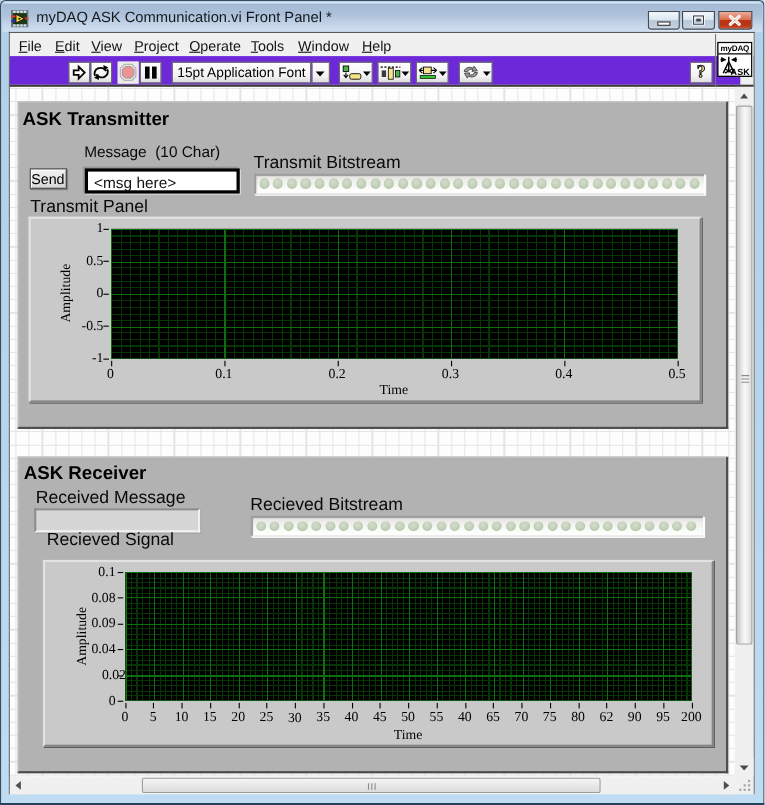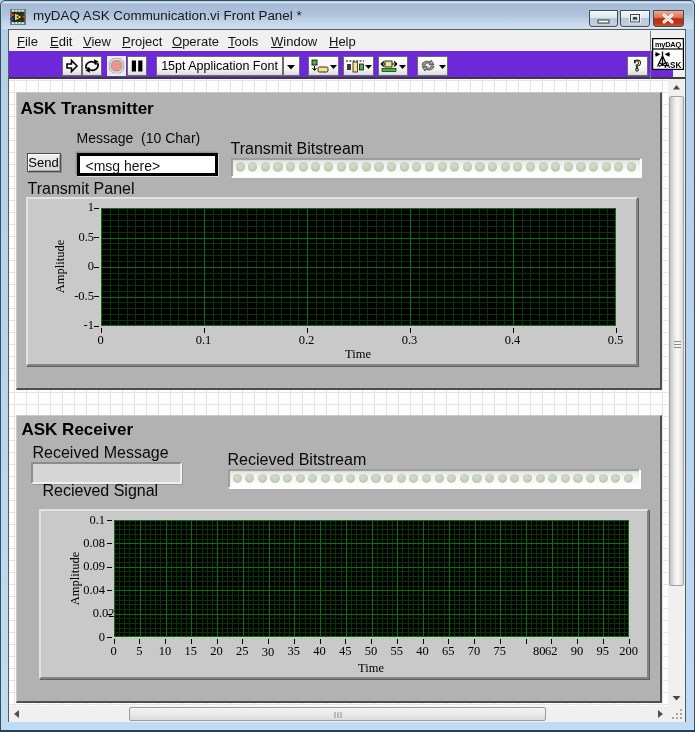--- a/index.html
+++ b/index.html
@@ -601,21 +601,21 @@
         <div class="tick xtick" style="left: 336.25px; top: 133.5px; width: 40px;">55</div>
         <div class="tdash" style="left: 356.25px; top: 128.5px; width: 1px; height: 5px;"></div>
         <div class="tick xtick" style="left: 362px; top: 133.5px; width: 40px;">40</div>
         <div class="tdash" style="left: 382px; top: 128.5px; width: 1px; height: 5px;"></div>
         <div class="tick xtick" style="left: 387.75px; top: 133.5px; width: 40px;">65</div>
         <div class="tdash" style="left: 407.75px; top: 128.5px; width: 1px; height: 5px;"></div>
         <div class="tick xtick" style="left: 413.5px; top: 133.5px; width: 40px;">70</div>
         <div class="tdash" style="left: 433.5px; top: 128.5px; width: 1px; height: 5px;"></div>
         <div class="tick xtick" style="left: 439.25px; top: 133.5px; width: 40px;">75</div>
         <div class="tdash" style="left: 459.25px; top: 128.5px; width: 1px; height: 5px;"></div>
-        <div class="tick xtick" style="left: 465px; top: 133.5px; width: 40px; text-align: right;">80</div>
+        <div class="tick xtick" style="left: 465px; top: 133.5px; width: 40px;">80</div>
         <div class="tdash" style="left: 485px; top: 128.5px; width: 1px; height: 5px;"></div>
         <div class="tick xtick" style="left: 490.75px; top: 133.5px; width: 40px;">62</div>
         <div class="tdash" style="left: 510.75px; top: 128.5px; width: 1px; height: 5px;"></div>
         <div class="tick xtick" style="left: 516.5px; top: 133.5px; width: 40px;">90</div>
         <div class="tdash" style="left: 536.5px; top: 128.5px; width: 1px; height: 5px;"></div>
         <div class="tick xtick" style="left: 542.25px; top: 133.5px; width: 40px;">95</div>
         <div class="tdash" style="left: 562.25px; top: 128.5px; width: 1px; height: 5px;"></div>
         <div class="tick xtick" style="left: 568px; top: 133.5px; width: 40px;">200</div>
         <div class="tdash" style="left: 588px; top: 128.5px; width: 1px; height: 5px;"></div>
         <div class="tick" style="left: 4px; top: 60px; width: 60px; text-align: center; transform: rotate(-90deg);">Amplitude</div>

